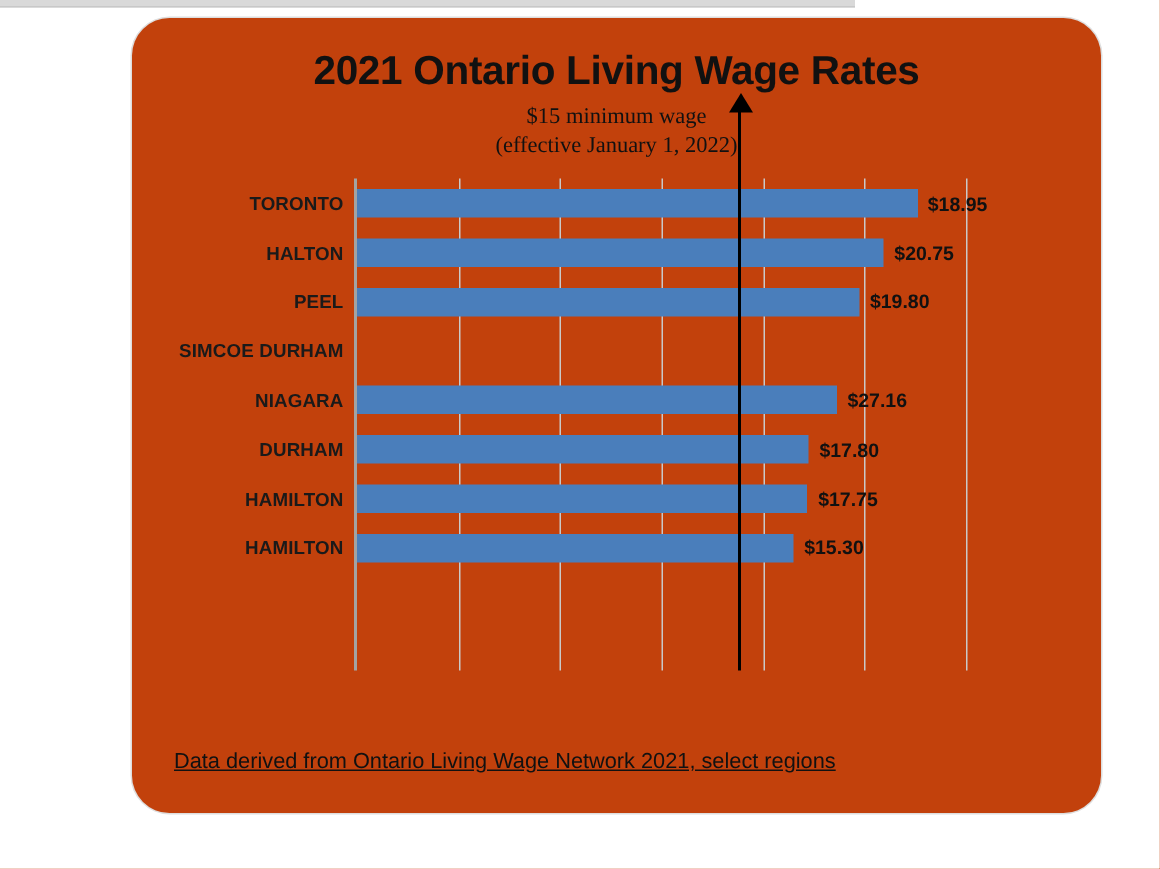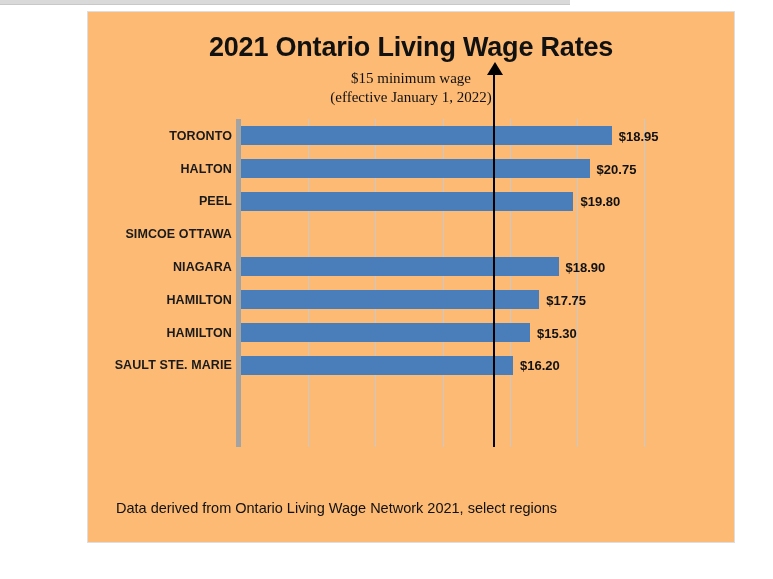--- a/index.html
+++ b/index.html
@@ -25,22 +25,23 @@
     background: #d9d9d9;
     border-bottom: 1px solid #c8c8c8;
   }
 
   .slide {
     position: absolute;
     left: 88px;
     top: 12px;
     width: 646px;
     height: 530px;
-    background: #fdba74;
+    background: #c2410c;
     box-shadow: 0 0 0 1px #dedede;
+    border-radius: 25px;
   }
 
   .chart-title {
     text-align: center;
     font-size: 27px;
     font-weight: bold;
     color: #111111;
     margin-top: 20px;
     letter-spacing: -0.2px;
   }
@@ -61,21 +62,21 @@
     margin-top: 6px;
     height: 352px;
   }
 
   .plot-area {
     position: absolute;
     left: 148px;
     right: 90px;
     top: 6px;
     bottom: 18px;
-    border-left: 5px solid #a3a3a3;
+    border-left: 2px solid #a3a3a3;
   }
 
   
   .gridline {
     position: absolute;
     top: 0;
     bottom: 0;
     width: 1px;
     background: #c9c9c9;
   }
@@ -143,20 +144,21 @@
     border-right: 8px solid transparent;
     border-bottom: 13px solid #000000;
   }
 
   .footnote {
     position: absolute;
     left: 28px;
     bottom: 26px;
     font-size: 14.5px;
     color: #111111;
+    text-decoration: underline;
   }
 </style>
 </head>
 <body>
 
 <div class="top-strip"></div>
 
 <div class="slide">
 
   <div class="chart-title">2021 Ontario Living Wage Rates</div>
@@ -193,52 +195,52 @@
         </div>
 
         <div class="row">
           <span class="cat-label">PEEL</span>
           <div class="bar" style="width:82.5%">
             <span class="bar-value">$19.80</span>
           </div>
         </div>
 
         <div class="row">
-          <span class="cat-label">SIMCOE OTTAWA</span>
+          <span class="cat-label">SIMCOE DURHAM</span>
         </div>
 
         <div class="row">
           <span class="cat-label">NIAGARA</span>
           <div class="bar" style="width:78.8%">
-            <span class="bar-value">$18.90</span>
-          </div>
-        </div>
-
-
+            <span class="bar-value">$27.16</span>
+          </div>
+        </div>
+
+
+        <div class="row">
+          <span class="cat-label">DURHAM</span>
+          <div class="bar" style="width:74.2%">
+            <span class="bar-value">$17.80</span>
+          </div>
+        </div>
 
         <div class="row">
           <span class="cat-label">HAMILTON</span>
           <div class="bar" style="width:74.0%">
             <span class="bar-value">$17.75</span>
           </div>
         </div>
 
         <div class="row">
           <span class="cat-label">HAMILTON</span>
           <div class="bar" style="width:71.7%">
             <span class="bar-value">$15.30</span>
           </div>
         </div>
 
-        <div class="row">
-          <span class="cat-label">SAULT STE. MARIE</span>
-          <div class="bar" style="width:67.5%">
-            <span class="bar-value">$16.20</span>
-          </div>
-        </div>
 
       </div>
 
       <div class="marker" style="left:62.5%">
         <div class="arrowhead"></div>
       </div>
 
     </div>
   </div>
 

